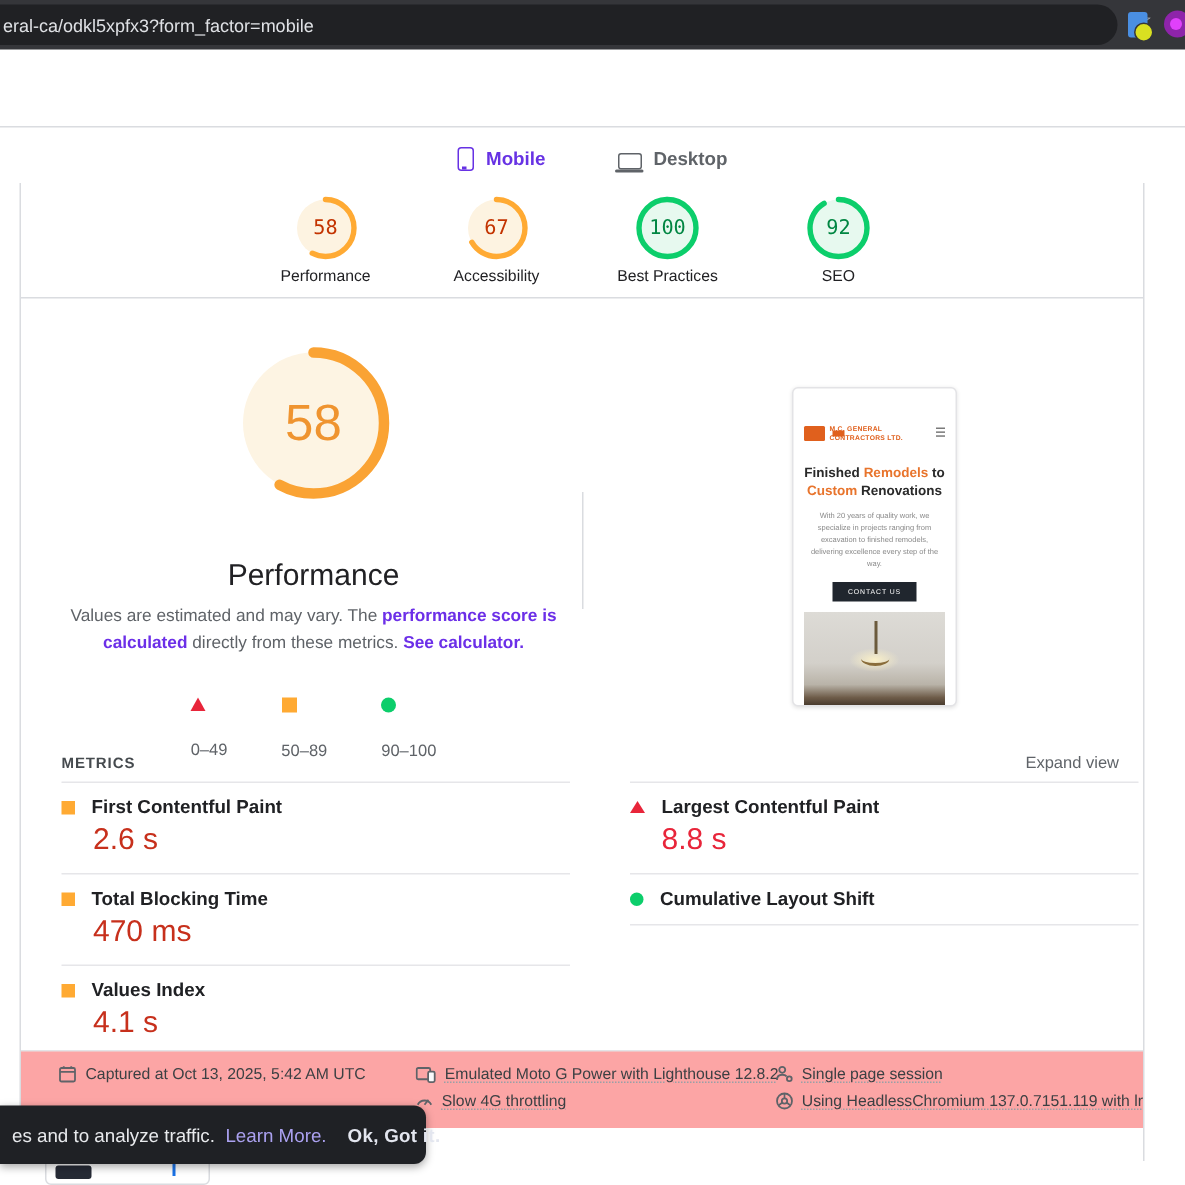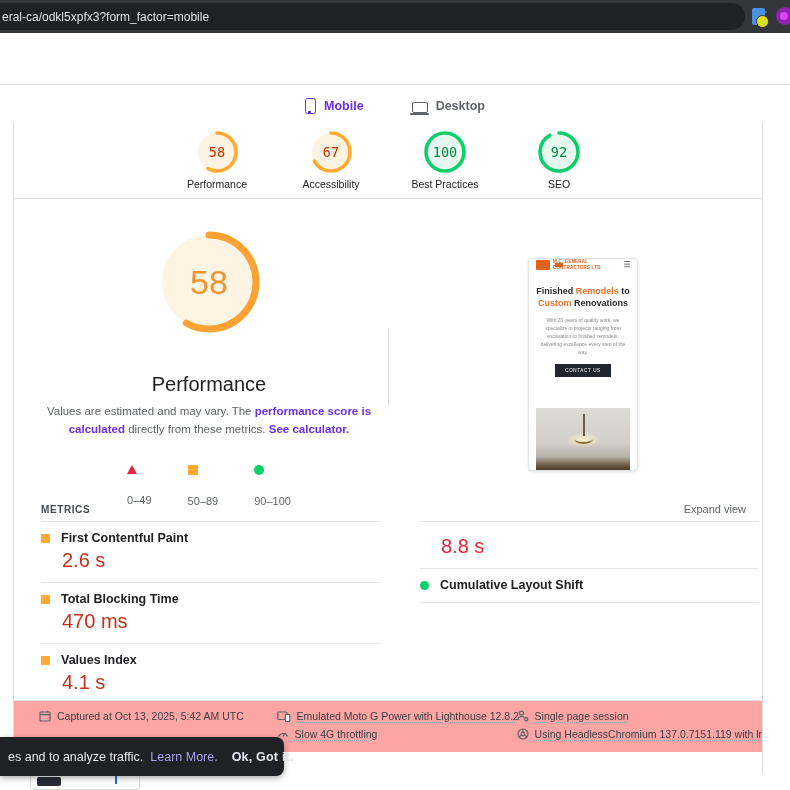--- a/index.html
+++ b/index.html
@@ -67,21 +67,21 @@
   .legend-item { display:flex; align-items:flex-start; gap:20px;flex-direction:column; }
   .tri { width:0; height:0; border-left:5.5px solid transparent; border-right:5.5px solid transparent;
     border-bottom:9px solid #e8253a; }
   .sq { width:10px; height:10px; background:#ffaa33; }
   .dot { width:10px; height:10px; border-radius:50%; background:#0cce6b; }
   .mini-divider { position:absolute; left:374px; top:129px; width:1px; height:78px; background:#dadce0; }
 
   
   .thumb { position:absolute; left:514px; top:59px; width:110px; height:213px; background:#fff;
     border:1px solid #e3e3e6; border-radius:4px; box-shadow:0 1px 3px rgba(0,0,0,.12);
-    padding:0 7px 0 7px; overflow:hidden; cursor:pointer; }
+    padding:24px 7px 0 7px; overflow:hidden; cursor:pointer; }
   .site-head { display:flex; align-items:flex-start; gap:3px; }
   .site-logo { width:14px; height:10px; background:#e0601d; border-radius:1px;
     box-shadow:16px 0 0 -3px #e0601d; flex:0 0 auto; margin-top:1px; }
   .site-brand { font-size:4.5px; font-weight:700; color:#e0601d; line-height:1.3; letter-spacing:.2px; }
   .burger { margin-left:auto; width:8px; height:1.4px; background:#7a7a7a;
     box-shadow:0 2.6px 0 #7a7a7a, 0 5.2px 0 #7a7a7a; margin-top:2px; }
   .site-h1 { margin-top:14px; text-align:center; font-size:9px; font-weight:700; color:#2a2a2a; line-height:1.35; }
   .site-h1 .o { color:#e8742c; }
   .site-p { margin-top:7px; text-align:center; font-size:5px; color:#8a8a8a; line-height:1.6; padding:0 2px; }
   .site-btn { margin:8px auto 0 auto; width:56px; height:13px; background:#20262e; color:#fff;
@@ -277,20 +277,24 @@
           <div class="met-item">
             <div class="met-name">
               <span class="msq"></span>
               <span>Values Index</span>
             </div>
             <div class="met-val v-avg">4.1 s</div>
           </div>
         </div>
         <div class="met-col">
           <div class="met-item">
+            <div class="met-name">
+              <span class="mtri"></span>
+              <span>Largest Contentful Paint</span>
+            </div>
             <div class="met-val v-fail">8.8 s</div>
           </div>
           <div class="met-item">
             <div class="met-name">
               <span class="mdot"></span>
               <span>Cumulative Layout Shift</span>
             </div>
           </div>
         </div>
       </div>

